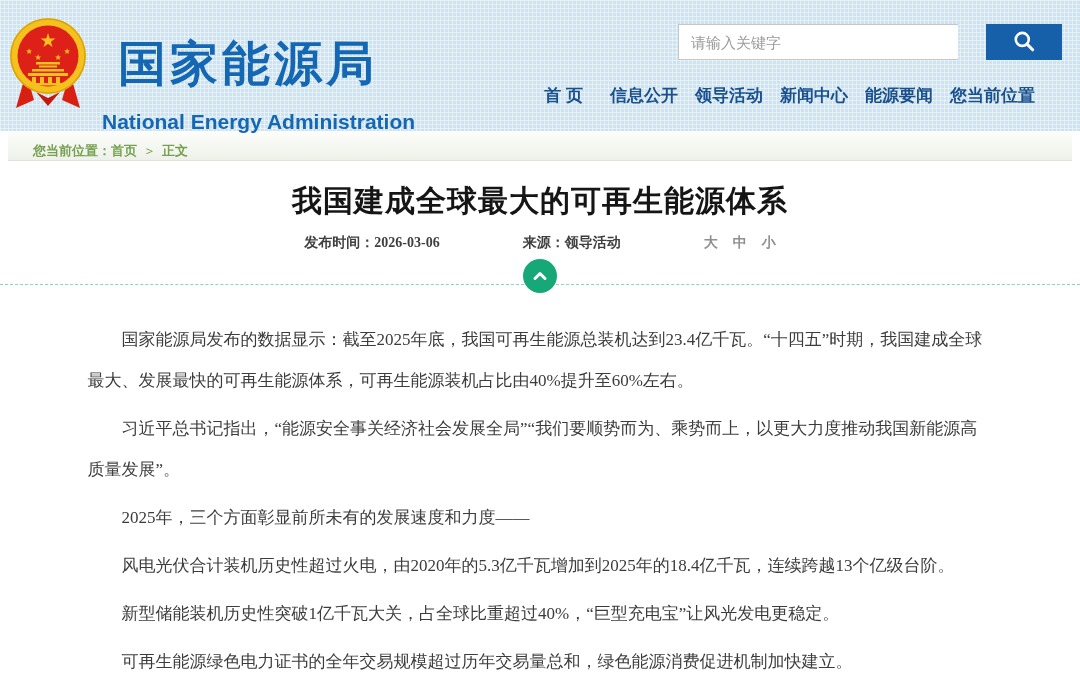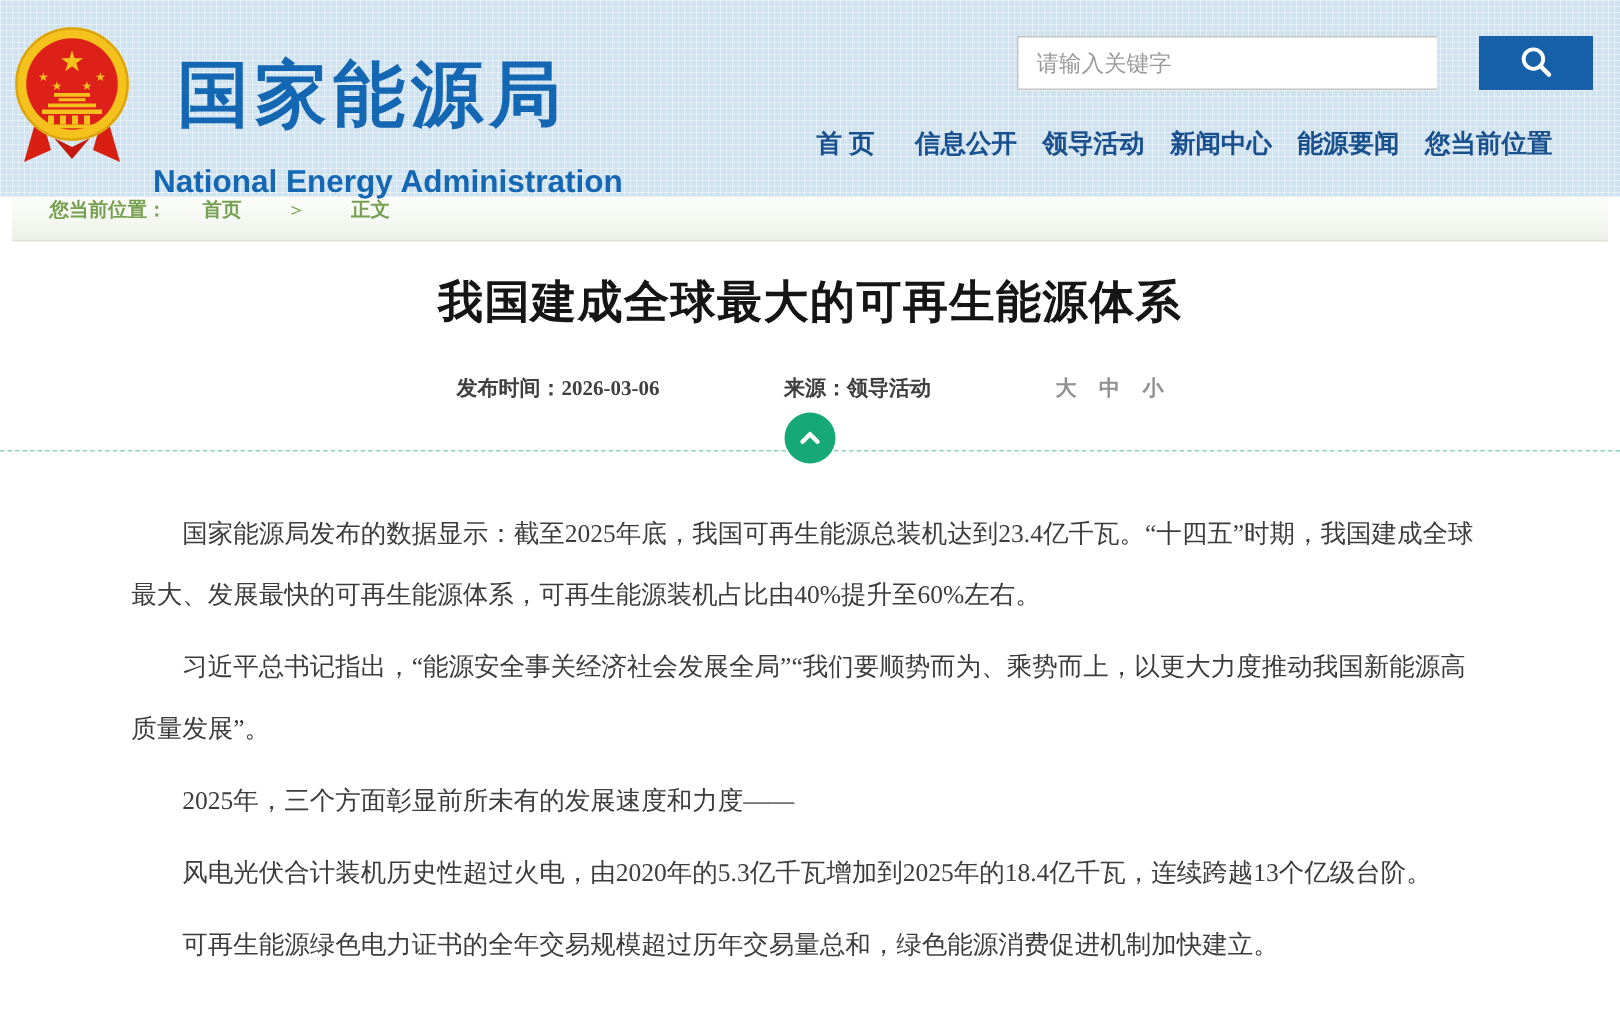--- a/index.html
+++ b/index.html
@@ -42,33 +42,33 @@
     position:absolute; right:45px; top:84px;
     display:flex; gap:17px; align-items:center;
   }
   .nav-item {
     font-size:17px; font-weight:bold; color:#19508e; text-decoration:none;
     cursor:pointer; white-space:nowrap;
   }
   .nav-item:first-child { margin-right:10px; }
   
   .breadcrumb-bar {
-    margin:0 8px; height:30px; display:flex; align-items:flex-start;
+    margin:0 8px; height:30px; display:flex; align-items:flex-end;
     background:linear-gradient(#fdfefb, #eef1e9);
     border-bottom:1px solid #e0e4d8;
     padding-left:25px;
     font-family:Liberation Sans, sans-serif;
-    font-size:13px; font-weight:bold; color:#77a152;gap:24px;
+    font-size:13px; font-weight:bold; color:#77a152;
   }
   .breadcrumb-bar a { color:#77a152; text-decoration:none; cursor:pointer; }
   .crumb-sep { margin:0 6px; font-weight:normal; }
   
   .article { padding-top:20px; }
   .article-title {
-    margin:0 0 28px; text-align:center;
+    margin:0 0 12px; text-align:center;
     font-size:30px; font-weight:bold; color:#151515; letter-spacing:1px;
     font-family:Liberation Sans, sans-serif;
   }
   .article-meta {
     display:flex; justify-content:center; align-items:center; gap:83px;
     font-family:"Liberation Serif", serif; font-size:14px; color:#3f3f3f; font-weight:bold;
   }
   .font-size-controls { display:flex; gap:15px; }
   .font-size-option { color:#909090; cursor:pointer; font-weight:bold; }
   .divider {
@@ -177,15 +177,16 @@
         <polyline points="6,13.5 11,8.5 16,13.5" fill="none" stroke="#ffffff" stroke-width="3" stroke-linecap="round" stroke-linejoin="round"></polyline>
       </svg>
     </button>
   </div>
 
   <div class="article-body">
     <p>国家能源局发布的数据显示：截至2025年底，我国可再生能源总装机达到23.4亿千瓦。“十四五”时期，我国建成全球最大、发展最快的可再生能源体系，可再生能源装机占比由40%提升至60%左右。</p>
     <p>习近平总书记指出，“能源安全事关经济社会发展全局”“我们要顺势而为、乘势而上，以更大力度推动我国新能源高质量发展”。</p>
     <p>2025年，三个方面彰显前所未有的发展速度和力度——</p>
     <p>风电光伏合计装机历史性超过火电，由2020年的5.3亿千瓦增加到2025年的18.4亿千瓦，连续跨越13个亿级台阶。</p>
+    <p>新型储能装机历史性突破1亿千瓦大关，占全球比重超过40%，“巨型充电宝”让风光发电更稳定。</p>
     <p>可再生能源绿色电力证书的全年交易规模超过历年交易量总和，绿色能源消费促进机制加快建立。</p>
   </div>
 </article>
 
 </body></html>

